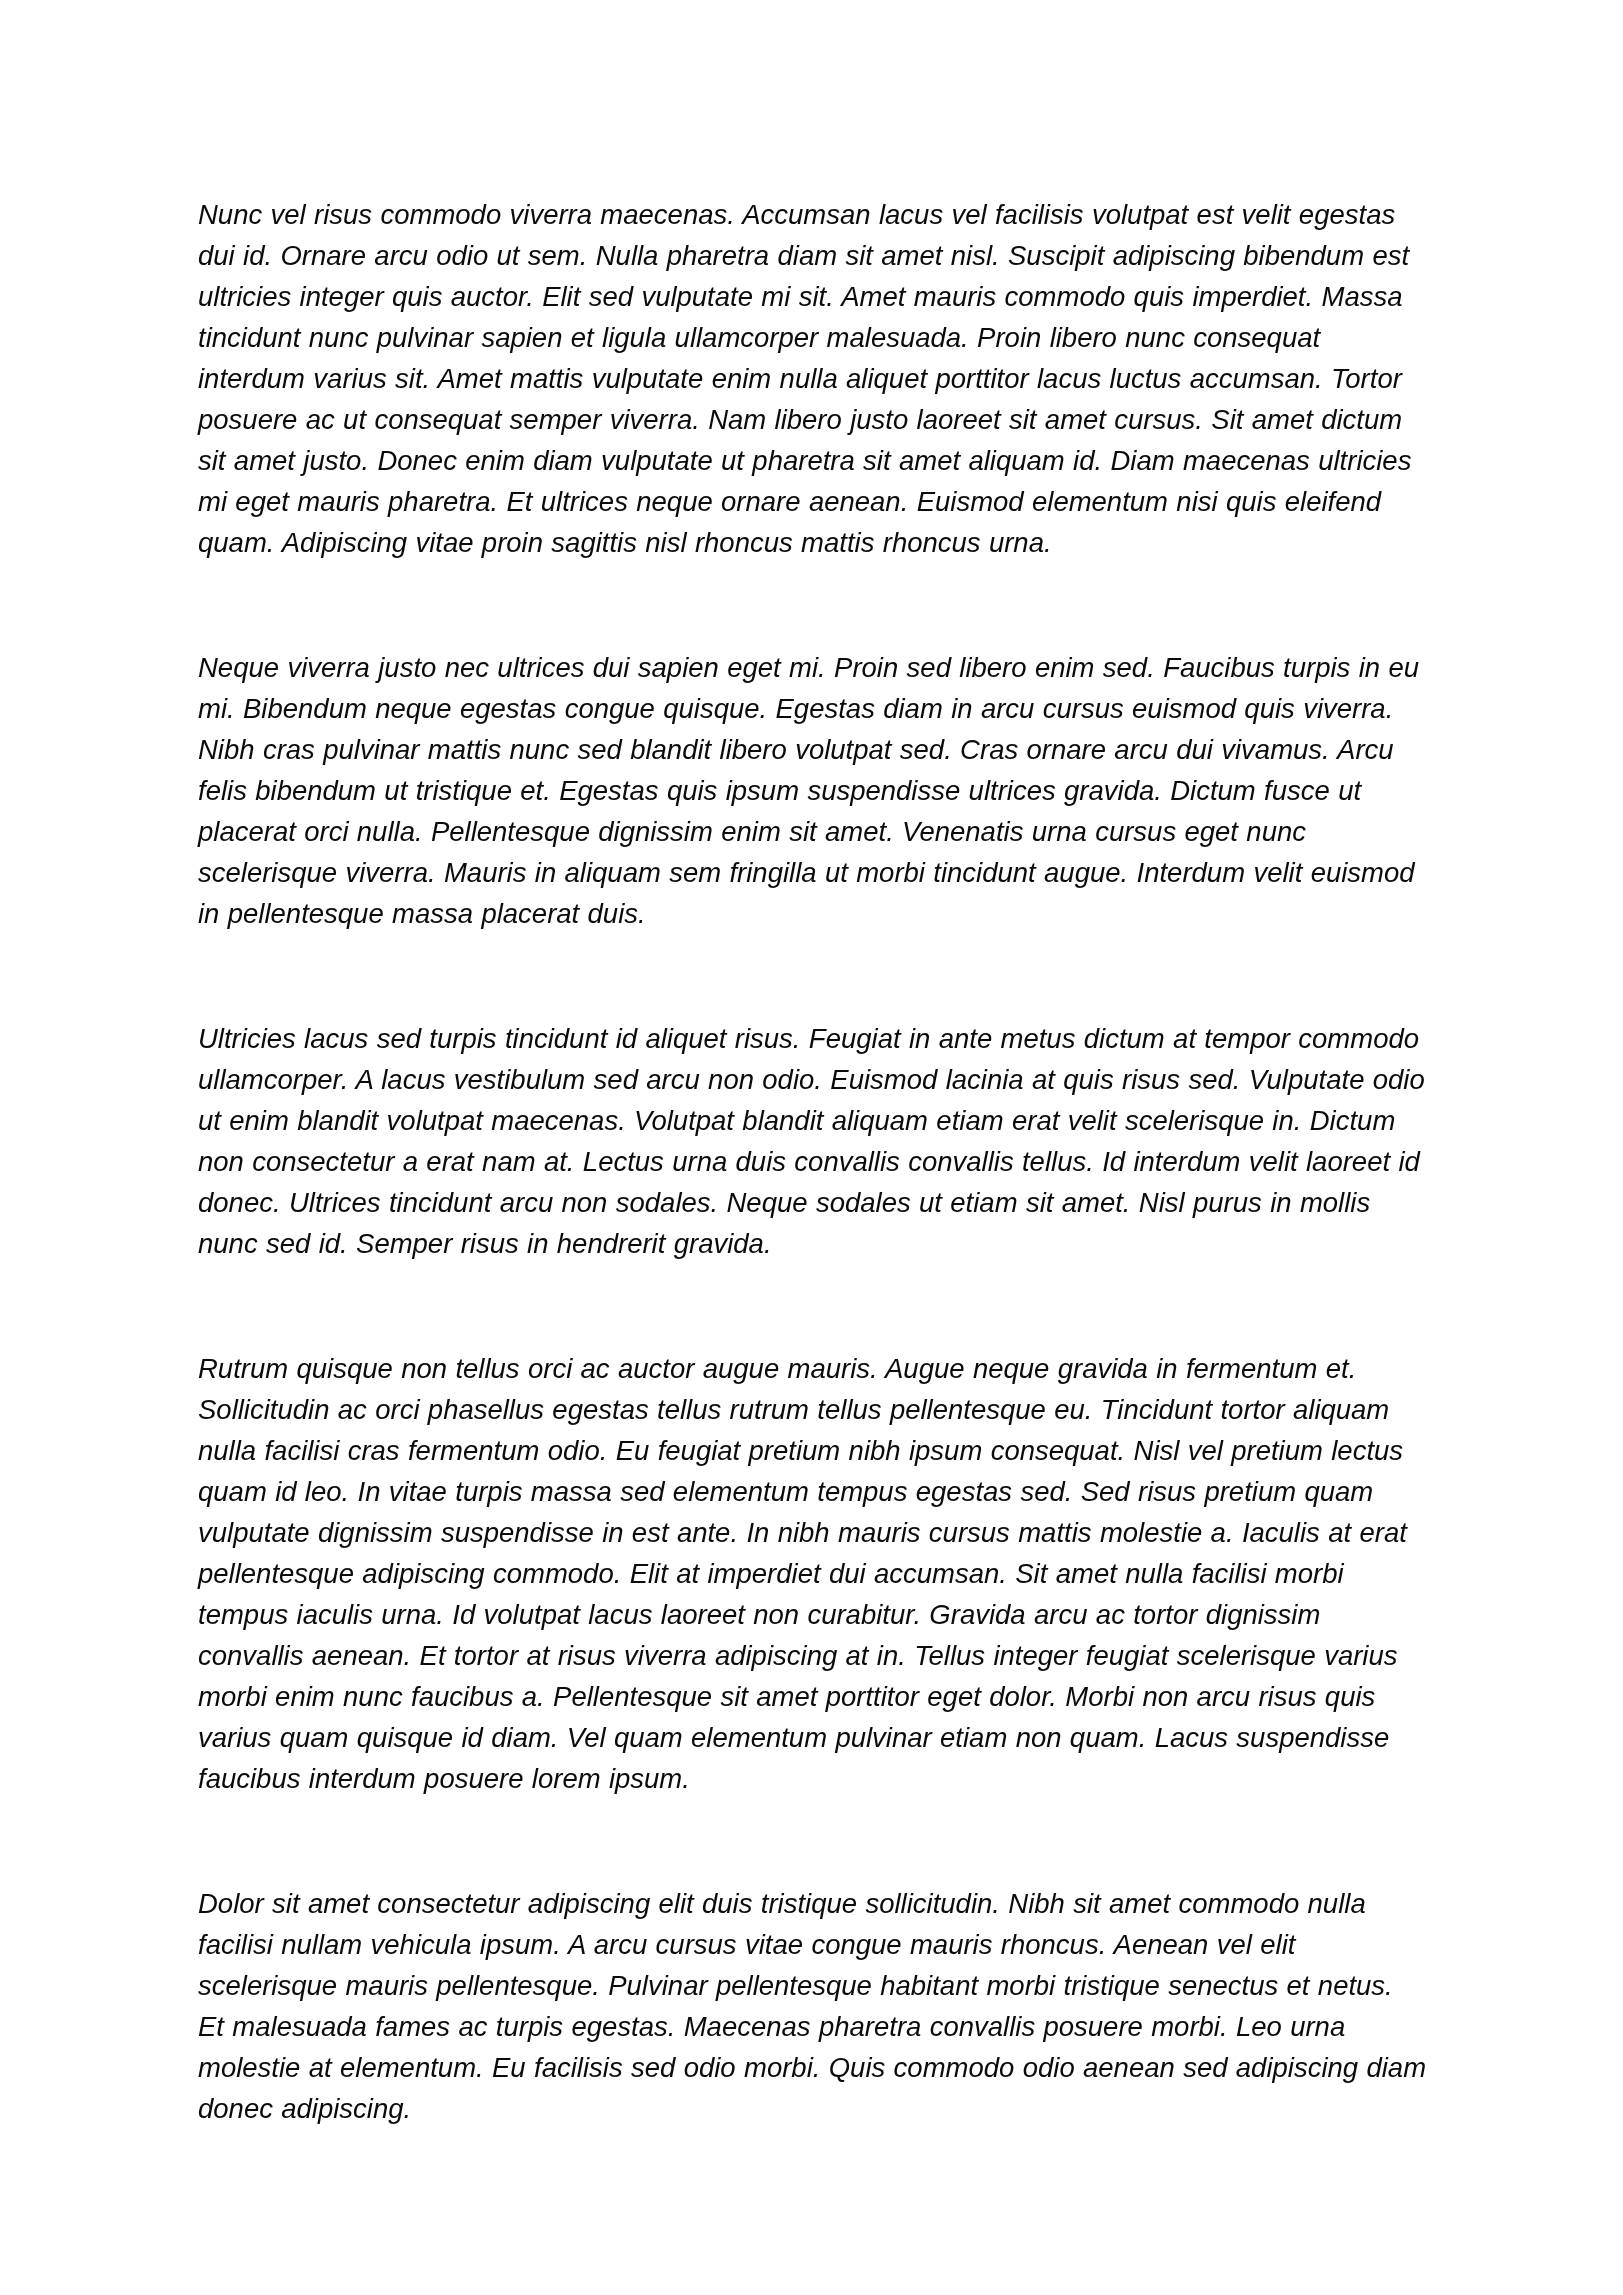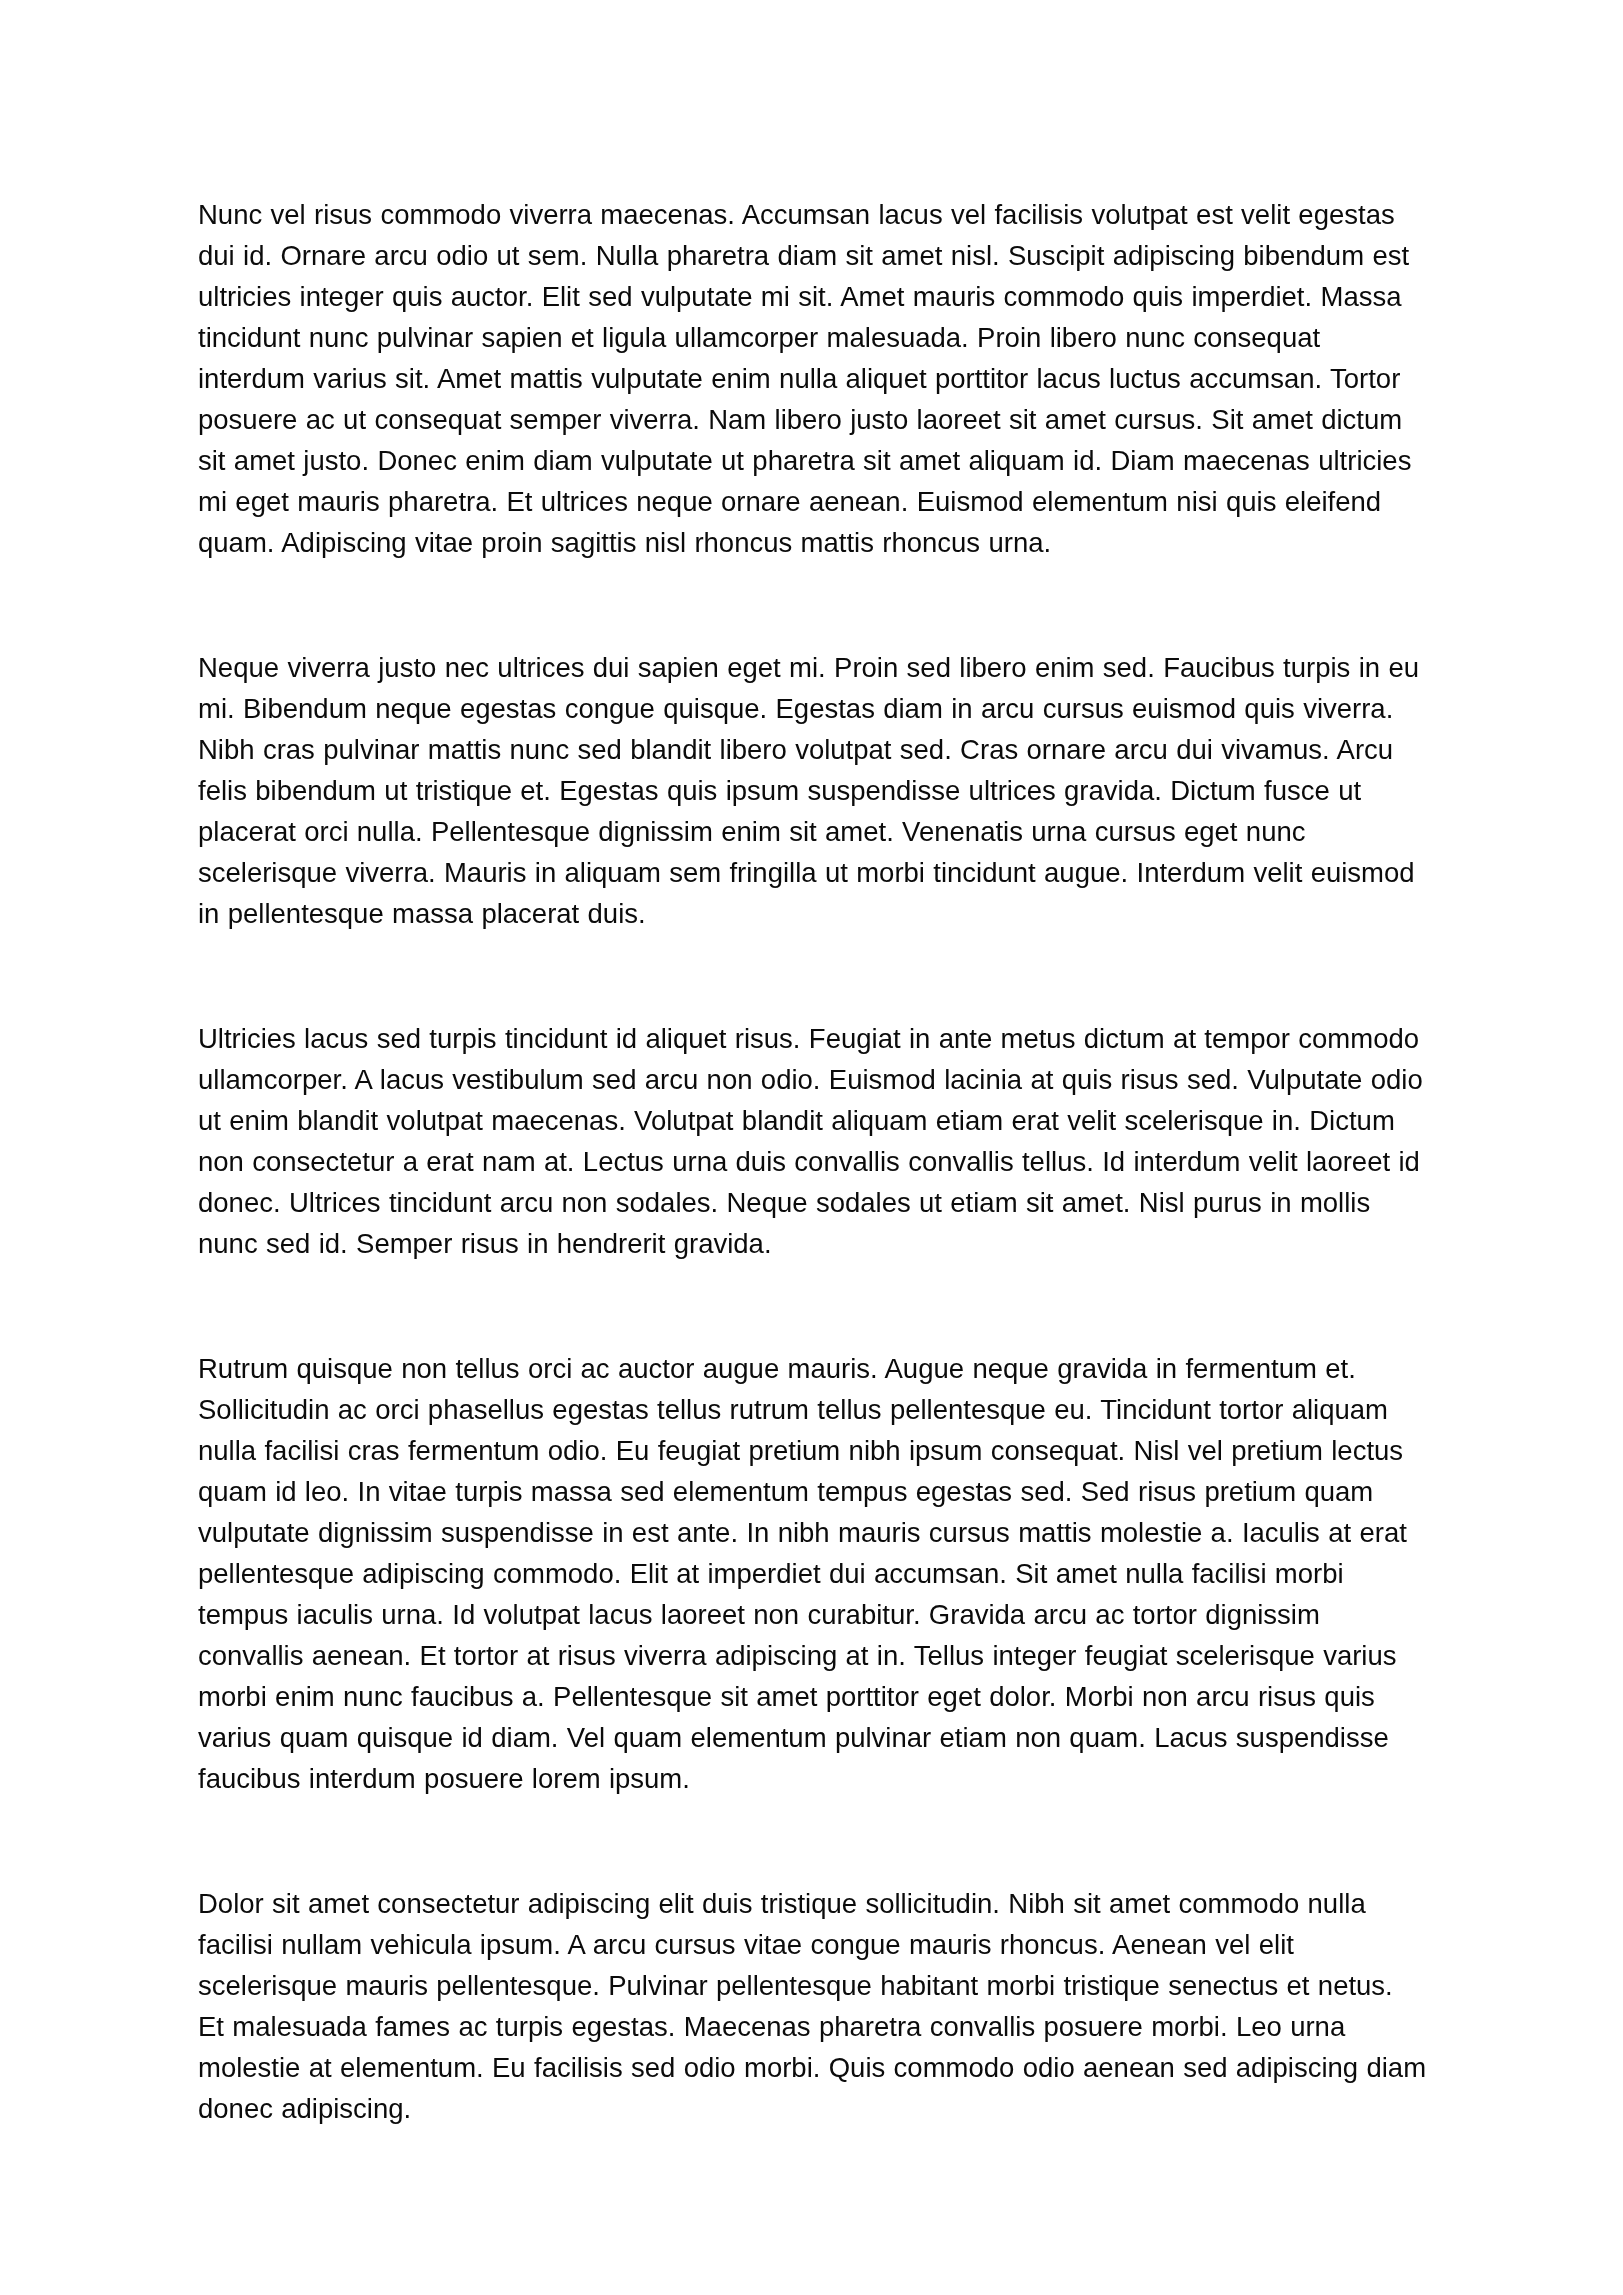--- a/index.html
+++ b/index.html
@@ -20,20 +20,21 @@
     padding: 194px 196px 0 198px;
   }
   .page p {
     margin: 0 0 84px 0;
     font-family: "Liberation Sans", "DejaVu Sans", sans-serif;
     font-size: 27.5px;
     line-height: 41px;
     color: #0b0b0b;
     text-align: left;
     word-spacing: 0.7px;
+    font-style: italic;
   }
 </style>
 </head>
 <body>
 
 <div class="page">
   <p>Nunc vel risus commodo viverra maecenas. Accumsan lacus vel facilisis volutpat est velit egestas dui id. Ornare arcu odio ut sem. Nulla pharetra diam sit amet nisl. Suscipit adipiscing bibendum est ultricies integer quis auctor. Elit sed vulputate mi sit. Amet mauris commodo quis imperdiet. Massa tincidunt nunc pulvinar sapien et ligula ullamcorper malesuada. Proin libero nunc consequat interdum varius sit. Amet mattis vulputate enim nulla aliquet porttitor lacus luctus accumsan. Tortor posuere ac ut consequat semper viverra. Nam libero justo laoreet sit amet cursus. Sit amet dictum sit amet justo. Donec enim diam vulputate ut pharetra sit amet aliquam id. Diam maecenas ultricies mi eget mauris pharetra. Et ultrices neque ornare aenean. Euismod elementum nisi quis eleifend quam. Adipiscing vitae proin sagittis nisl rhoncus mattis rhoncus urna.</p>
   <p>Neque viverra justo nec ultrices dui sapien eget mi. Proin sed libero enim sed. Faucibus turpis in eu mi. Bibendum neque egestas congue quisque. Egestas diam in arcu cursus euismod quis viverra. Nibh cras pulvinar mattis nunc sed blandit libero volutpat sed. Cras ornare arcu dui vivamus. Arcu felis bibendum ut tristique et. Egestas quis ipsum suspendisse ultrices gravida. Dictum fusce ut placerat orci nulla. Pellentesque dignissim enim sit amet. Venenatis urna cursus eget nunc scelerisque viverra. Mauris in aliquam sem fringilla ut morbi tincidunt augue. Interdum velit euismod in pellentesque massa placerat duis.</p>
   <p>Ultricies lacus sed turpis tincidunt id aliquet risus. Feugiat in ante metus dictum at tempor commodo ullamcorper. A lacus vestibulum sed arcu non odio. Euismod lacinia at quis risus sed. Vulputate odio ut enim blandit volutpat maecenas. Volutpat blandit aliquam etiam erat velit scelerisque in. Dictum non consectetur a erat nam at. Lectus urna duis convallis convallis tellus. Id interdum velit laoreet id donec. Ultrices tincidunt arcu non sodales. Neque sodales ut etiam sit amet. Nisl purus in mollis nunc sed id. Semper risus in hendrerit gravida.</p>
   <p>Rutrum quisque non tellus orci ac auctor augue mauris. Augue neque gravida in fermentum et. Sollicitudin ac orci phasellus egestas tellus rutrum tellus pellentesque eu. Tincidunt tortor aliquam nulla facilisi cras fermentum odio. Eu feugiat pretium nibh ipsum consequat. Nisl vel pretium lectus quam id leo. In vitae turpis massa sed elementum tempus egestas sed. Sed risus pretium quam vulputate dignissim suspendisse in est ante. In nibh mauris cursus mattis molestie a. Iaculis at erat pellentesque adipiscing commodo. Elit at imperdiet dui accumsan. Sit amet nulla facilisi morbi tempus iaculis urna. Id volutpat lacus laoreet non curabitur. Gravida arcu ac tortor dignissim convallis aenean. Et tortor at risus viverra adipiscing at in. Tellus integer feugiat scelerisque varius morbi enim nunc faucibus a. Pellentesque sit amet porttitor eget dolor. Morbi non arcu risus quis varius quam quisque id diam. Vel quam elementum pulvinar etiam non quam. Lacus suspendisse faucibus interdum posuere lorem ipsum.</p>

